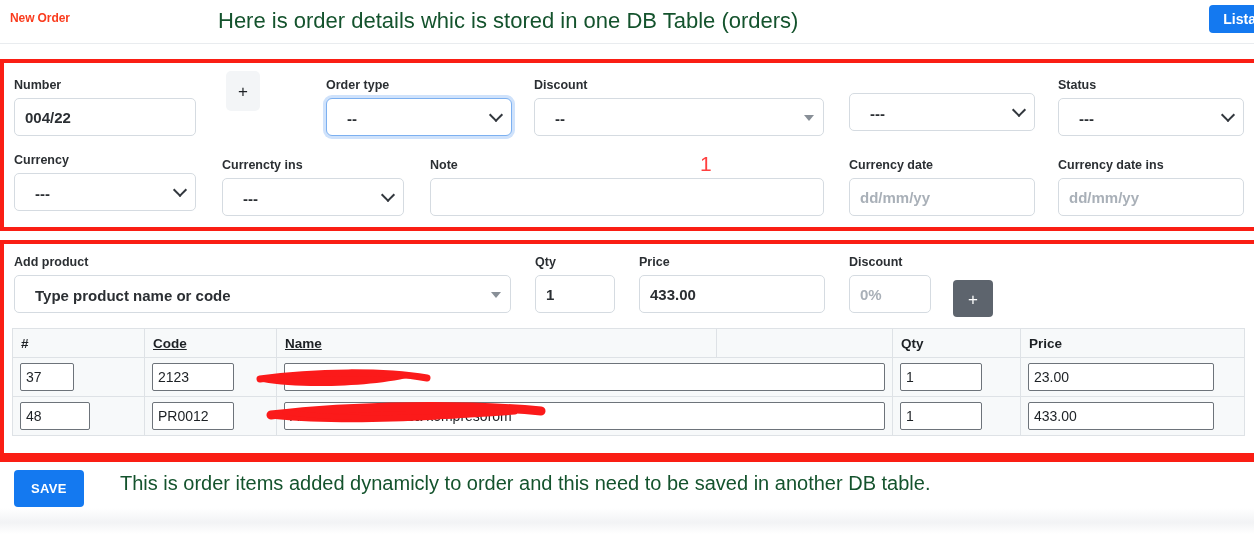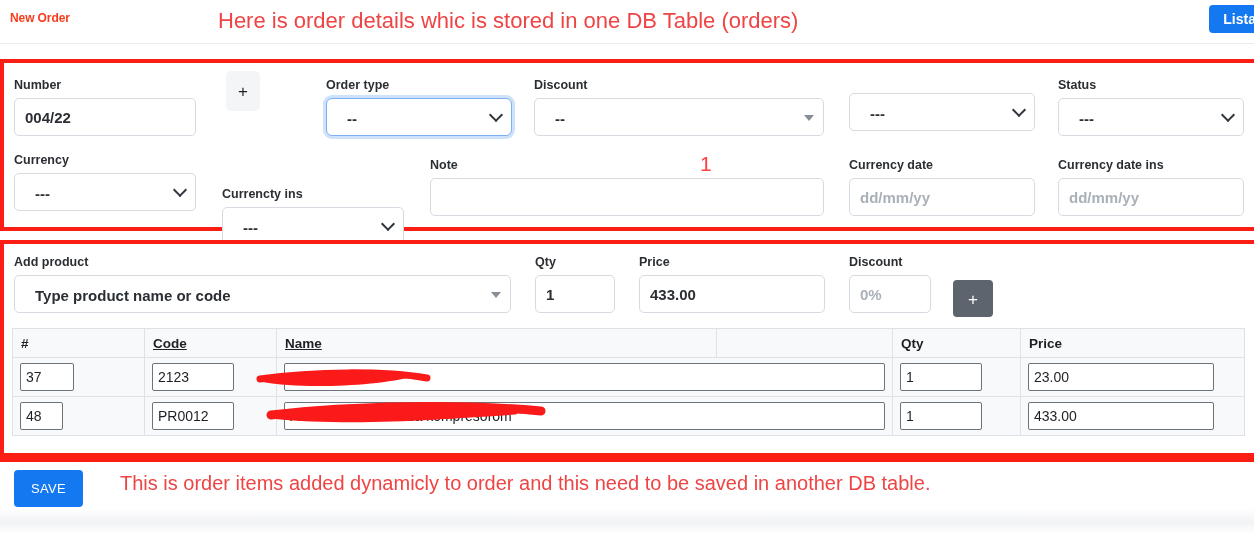--- a/index.html
+++ b/index.html
@@ -17,21 +17,21 @@
     position: absolute; left: 0; top: 0; width: 1254px; height: 44px;
     background: #fff; border-bottom: 1px solid #e9ecef;
   }
   .page-title {
     position: absolute; left: 10px; top: 11px;
     font-size: 12px; font-weight: bold; color: #fa3c1e;
     letter-spacing: -0.1px;
   }
   .annot {
     position: absolute;
-    color: #ef4444;
+    color: #14532d;
     font-weight: normal;
     white-space: nowrap;
   }
   .annot-top { left: 218px; top: 8px; font-size: 22px; }
   .annot-mid { left: 278px; top: 312px; font-size: 20px; }
   .annot-bottom { left: 120px; top: 472px; font-size: 20px; }
   .marker { position: absolute; color: #ff4040; font-size: 21px; }
   .marker-1 { left: 700px; top: 152px; }
   .marker-2 { left: 700px; top: 334px; }
 
@@ -137,21 +137,21 @@
   .c-num { width: 132px; } .c-code { width: 132px; text-decoration: underline; }
   .c-name { width: 440px; text-decoration: underline; } .c-blank { width: 176px; }
   .c-qty { width: 128px; } .c-price { width: 224px; }
 
   
   .scribble { position: absolute; pointer-events: none; }
 
   .save-btn {
     position: absolute; left: 14px; top: 470px;
     background: #1479f0; color: #fff; border: none;
-    font-size: 13px; font-weight: normal; letter-spacing: .3px;
+    font-size: 13px; font-weight: bold; letter-spacing: .3px;
     padding: 11px 17px; border-radius: 4px;
     cursor: pointer; font-family: "Liberation Sans", sans-serif;
   }
 
   .footer-shadow {
     position: absolute; left: 0; top: 508px; width: 1254px; height: 26px;
     background: linear-gradient(180deg, #ffffff 0%, #f2f3f5 55%, #ffffff 100%);
   }
 </style>
 </head>
@@ -218,21 +218,21 @@
   <div class="fld" style="left:14px; top:153px; width:182px;">
     <span class="lbl">Currency</span>
     <div class="sel-wrap">
       <div class="ctl">
         <span class="plain-txt">---</span>
       </div>
       <span class="chev"></span>
     </div>
   </div>
 
-  <div class="fld" style="left:222px; top:158px; width:182px;margin-top:29px;">
+  <div class="fld" style="left:222px; top:158px; width:182px;">
     <span class="lbl">Currencty ins</span>
     <div class="sel-wrap">
       <div class="ctl">
         <span class="plain-txt">---</span>
       </div>
       <span class="chev"></span>
     </div>
   </div>
 
   <div class="fld" style="left:430px; top:158px; width:394px;">
@@ -305,21 +305,21 @@
         </td>
         <td>
           <input class="cell-in" style="width: 82px;" value="1">
         </td>
         <td>
           <input class="cell-in" style="width: 186px;" value="23.00">
         </td>
       </tr>
       <tr>
         <td>
-          <input class="cell-in" style="width: 43px;" value="48">
+          <input class="cell-in" style="width: 70px;" value="48">
         </td>
         <td>
           <input class="cell-in" style="width: 82px;" value="PR0012">
         </td>
         <td colspan="2">
           <input class="cell-in" value="Aktiv rubithi dusch sa kompresorom" style="">
         </td>
         <td>
           <input class="cell-in" style="width: 82px;" value="1">
         </td>

